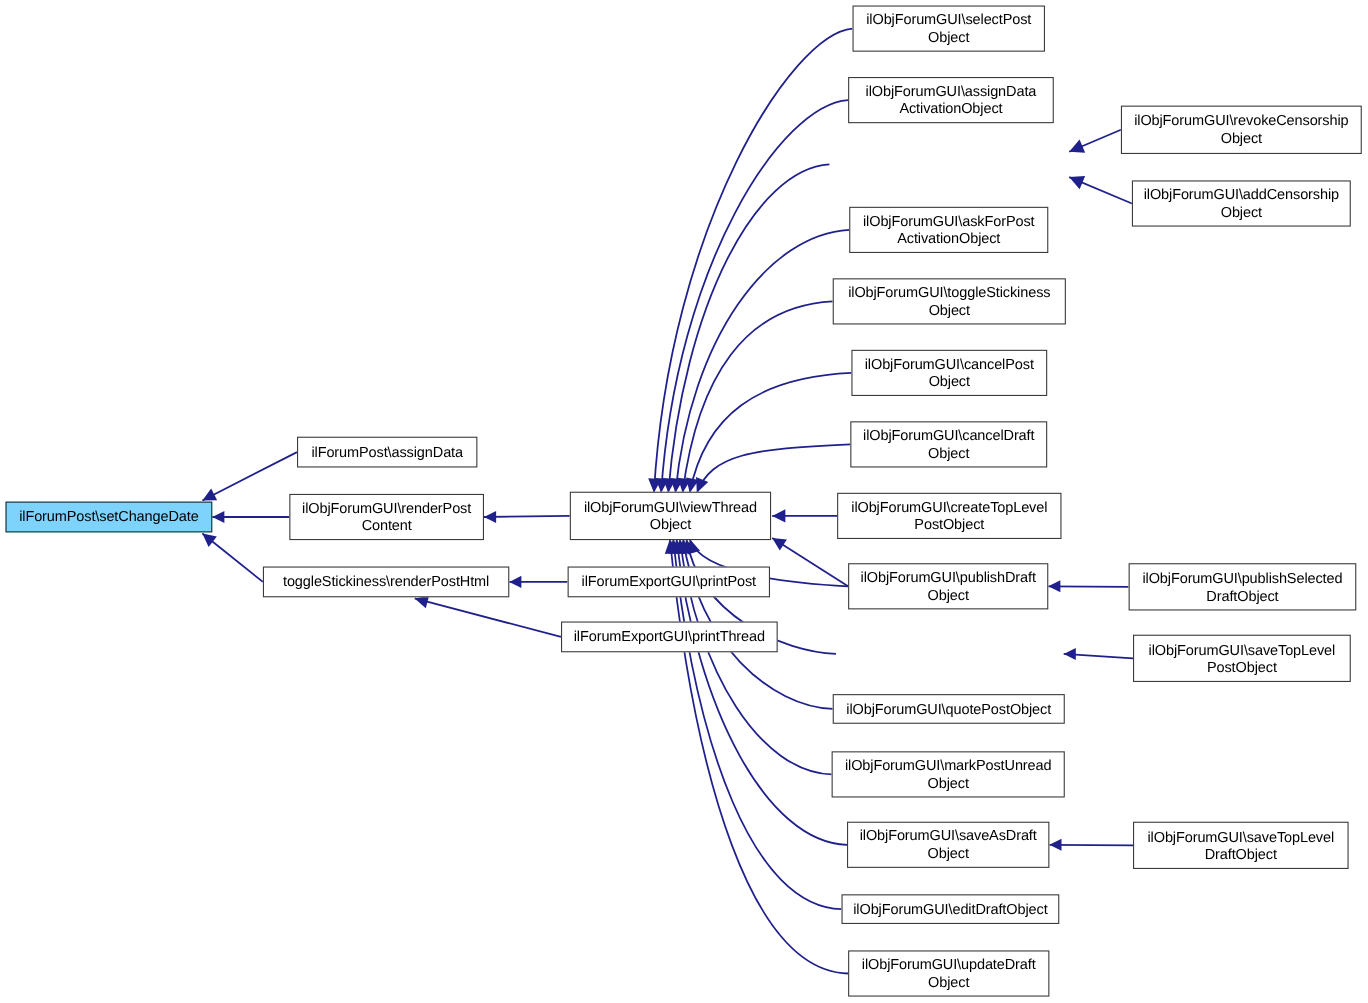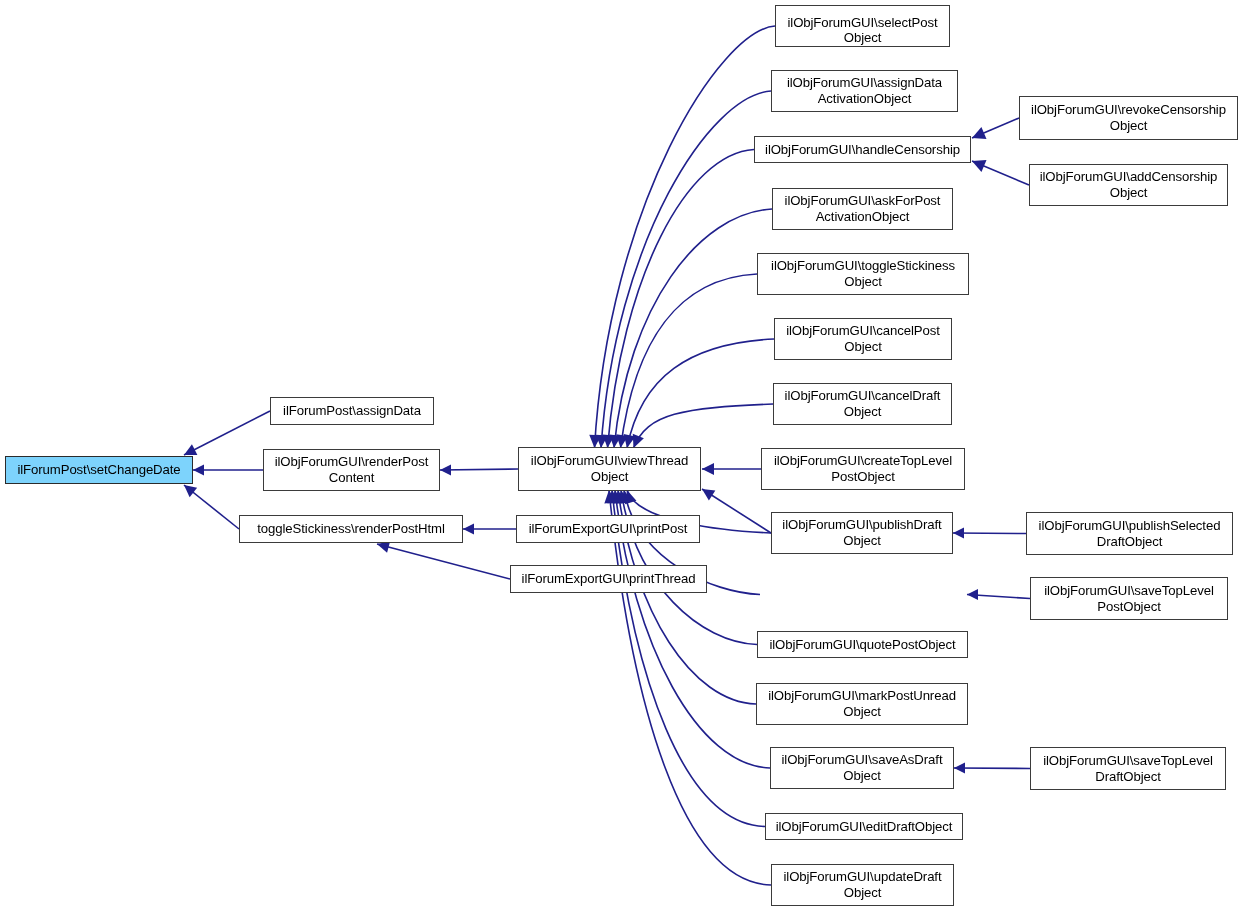--- a/index.html
+++ b/index.html
@@ -112,25 +112,24 @@
     </svg>
 <div class="node current" style="left: 5px; top: 456px; width: 188px; height: 28px;"><span>ilForumPost\setChangeDate</span></div>
     <div class="node" style="left: 270px; top: 397px; width: 164px; height: 28px;"><span>ilForumPost\assignData</span></div>
     <div class="node" style="left: 263px; top: 449px; width: 177px; height: 42px;"><span>ilObjForumGUI\renderPost
 Content</span></div>
     <div class="node" style="left: 239px; top: 515px; width: 224px; height: 28px;"><span>toggleStickiness\renderPostHtml</span></div>
     <div class="node" style="left: 518px; top: 447px; width: 183px; height: 44px;"><span>ilObjForumGUI\viewThread
 Object</span></div>
     <div class="node" style="left: 516px; top: 515px; width: 184px; height: 28px;"><span>ilForumExportGUI\printPost</span></div>
     <div class="node" style="left: 510px; top: 565px; width: 197px; height: 28px;"><span>ilForumExportGUI\printThread</span></div>
-    <div class="node" style="left: 775px; top: 5px; width: 175px; height: 42px; align-items: flex-end;"><span>ilObjForumGUI\selectPost
+    <div class="node" style="left: 775px; top: 5px; width: 175px; height: 42px;"><span>ilObjForumGUI\selectPost
 Object</span></div>
     <div class="node" style="left: 771px; top: 70px; width: 187px; height: 42px;"><span>ilObjForumGUI\assignData
 ActivationObject</span></div>
-    <div class="node" style="left: 754px; top: 136px; width: 217px; height: 27px;"><span>ilObjForumGUI\handleCensorship</span></div>
     <div class="node" style="left: 772px; top: 188px; width: 181px; height: 42px;"><span>ilObjForumGUI\askForPost
 ActivationObject</span></div>
     <div class="node" style="left: 757px; top: 253px; width: 212px; height: 42px;"><span>ilObjForumGUI\toggleStickiness
 Object</span></div>
     <div class="node" style="left: 774px; top: 318px; width: 178px; height: 42px;"><span>ilObjForumGUI\cancelPost
 Object</span></div>
     <div class="node" style="left: 773px; top: 383px; width: 179px; height: 42px;"><span>ilObjForumGUI\cancelDraft
 Object</span></div>
     <div class="node" style="left: 761px; top: 448px; width: 204px; height: 42px;"><span>ilObjForumGUI\createTopLevel
 PostObject</span></div>

